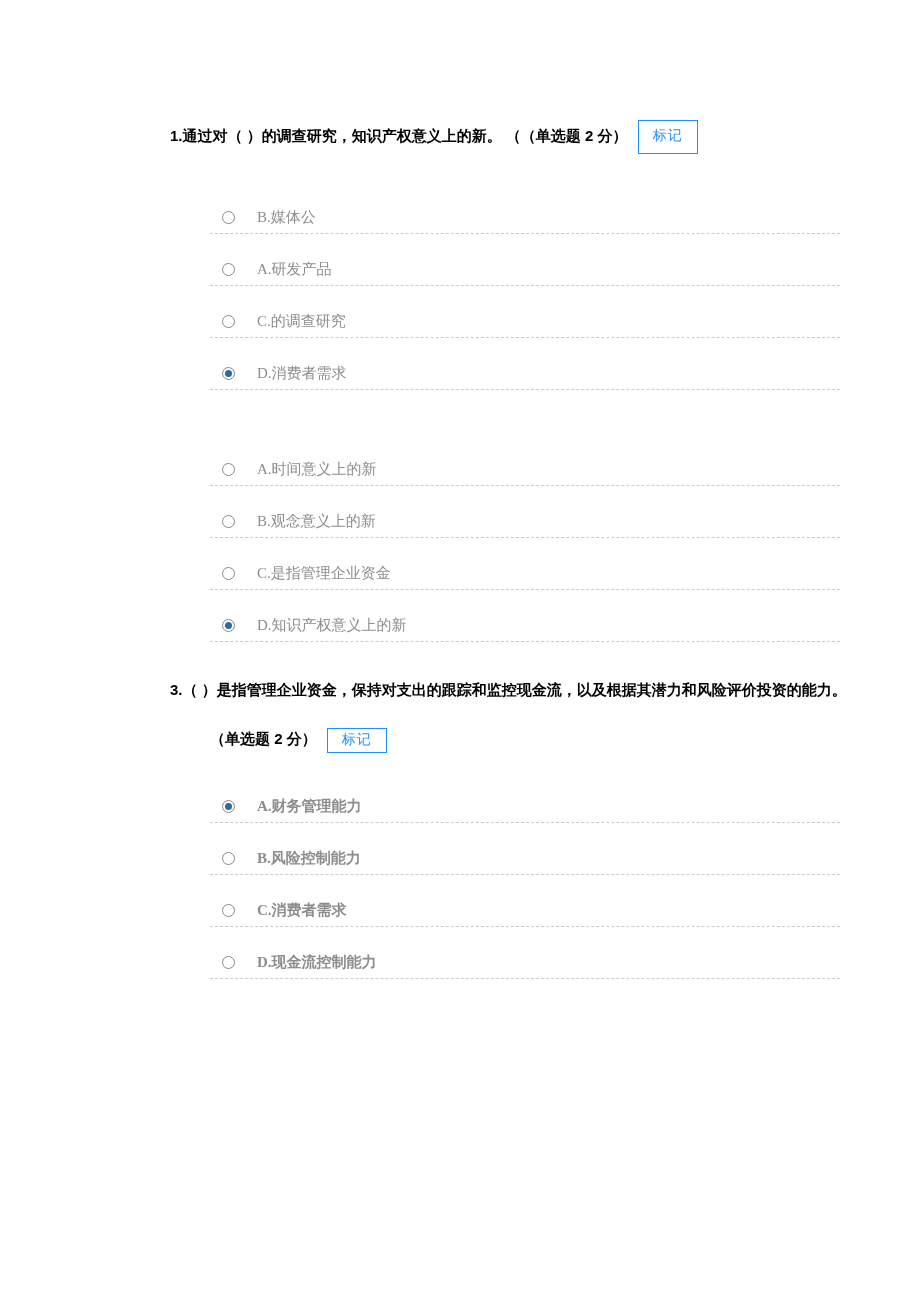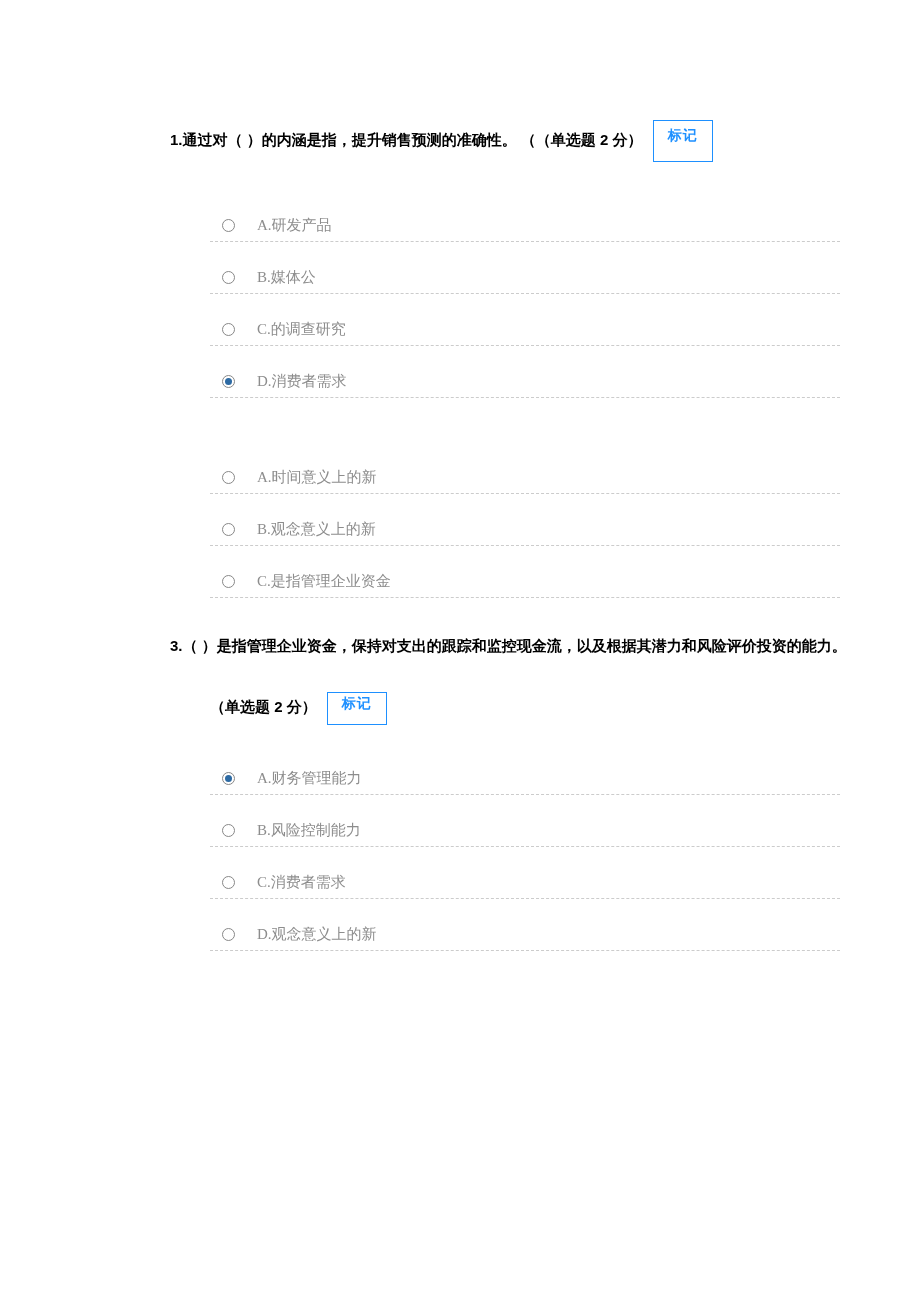--- a/index.html
+++ b/index.html
@@ -1,45 +1,45 @@
 <!DOCTYPE html>
 <html><head>
   <meta charset="utf-8">
   <style>
     * { box-sizing: border-box; margin: 0; padding: 0; }
     body { font-family: "Microsoft YaHei", SimSun, Arial, sans-serif; background: #fff; width: 920px; margin: 0 auto; padding: 120px 0 40px 0; }
     .question { margin-bottom: 26px; }
     .q-head { padding-left: 170px; padding-right: 50px; line-height: 1.9; font-size: 15px; color: #000; font-weight: bold; }
     .q-head .pts { font-weight: bold; }
-    .mark-btn { display: inline-block; vertical-align: middle; border: 1px solid #1e90ff; color: #1e90ff; font-size: 14px; font-weight: bold; padding: 2px 14px 11px 14px; margin-left: 6px; background: #fff; cursor: pointer; font-family: SimSun, serif; letter-spacing: 1px; }
+    .mark-btn { display: inline-block; vertical-align: middle; border: 1px solid #1e90ff; color: #1e90ff; font-size: 14px; font-weight: normal; padding: 2px 14px 3px 14px; margin-left: 6px; background: #fff; cursor: pointer; font-family: SimSun, serif; letter-spacing: 1px; }
     .options { padding-left: 210px; padding-right: 80px; margin-top: 28px; }
     .opt { padding: 20px 0 6px 12px; border-bottom: 1px dashed #ccc; display: flex; align-items: flex-end; gap: 22px; }
     .opt:last-child { border-bottom-style: dashed; }
     .radio { width: 13px; height: 13px; border: 1px solid #888; border-radius: 50%; display: inline-flex; align-items: center; justify-content: center; flex: 0 0 13px; margin-bottom: 3px; position: relative; cursor: pointer; }
     .radio.sel::after { content: ""; width: 7px; height: 7px; border-radius: 50%; background: #2d6aa3; display: block; }
     .opt-label { font-family: SimSun, serif; font-size: 15px; color: #8d8d8d; padding-bottom: 0; padding-top: 6px; }
-    .pts-line2 { padding-left: 210px; font-size: 15px; font-weight: bold; color: #000; margin-top: 32px; }
+    .pts-line2 { padding-left: 210px; font-size: 15px; font-weight: bold; color: #000; margin-top: 24px; }
   </style>
 </head>
 <body>
 
 <div class="question">
   <div class="q-head">
-    <span>1.</span><span>通过对（ ）的内涵是指，提升销售预测的准确性。</span>
+    <span>1.</span><span>通过对（ ）的调查研究，知识产权意义上的新。</span>
     <span class="pts">（（单选题 2 分）</span>
     <span class="mark-btn">标记</span>
   </div>
   <div class="options">
     <div class="opt">
         <span class="radio"></span>
-        <span class="opt-label">A.研发产品</span>
+        <span class="opt-label">B.媒体公</span>
       </div>
     <div class="opt">
         <span class="radio"></span>
-        <span class="opt-label">B.媒体公</span>
+        <span class="opt-label">A.研发产品</span>
       </div>
     <div class="opt">
         <span class="radio"></span>
         <span class="opt-label">C.的调查研究</span>
       </div>
     <div class="opt">
         <span class="radio sel"></span>
         <span class="opt-label">D.消费者需求</span>
       </div>
   </div>
@@ -52,42 +52,46 @@
         <span class="opt-label">A.时间意义上的新</span>
       </div>
     <div class="opt">
         <span class="radio"></span>
         <span class="opt-label">B.观念意义上的新</span>
       </div>
     <div class="opt">
         <span class="radio"></span>
         <span class="opt-label">C.是指管理企业资金</span>
       </div>
+    <div class="opt">
+        <span class="radio sel"></span>
+        <span class="opt-label">D.知识产权意义上的新</span>
+      </div>
   </div>
 </div>
 
 <div class="question" style="margin-top:34px;">
   <div class="q-head">
     <span>3.</span><span>（ ）是指管理企业资金，保持对支出的跟踪和监控现金流，以及根据其潜力和风险评价投资的能力。</span>
   </div>
   <div class="pts-line2">
     <span class="pts">（单选题 2 分）</span>
     <span class="mark-btn">标记</span>
   </div>
-  <div class="options" style="margin-top:18px;">
+  <div class="options" style="margin-top:18px;font-weight:bold;">
     <div class="opt">
         <span class="radio sel"></span>
         <span class="opt-label">A.财务管理能力</span>
       </div>
     <div class="opt">
         <span class="radio"></span>
         <span class="opt-label">B.风险控制能力</span>
       </div>
     <div class="opt">
         <span class="radio"></span>
         <span class="opt-label">C.消费者需求</span>
       </div>
     <div class="opt">
         <span class="radio"></span>
-        <span class="opt-label">D.观念意义上的新</span>
+        <span class="opt-label">D.现金流控制能力</span>
       </div>
   </div>
 </div>
 
 </body></html>

